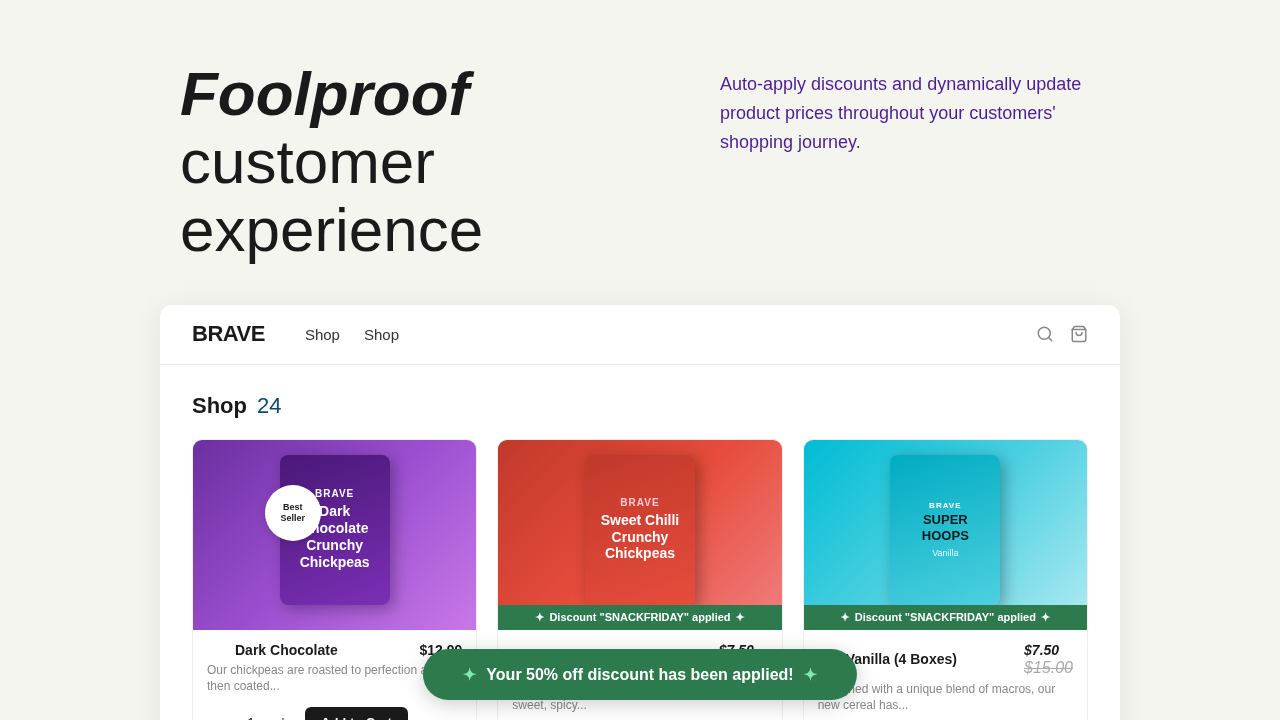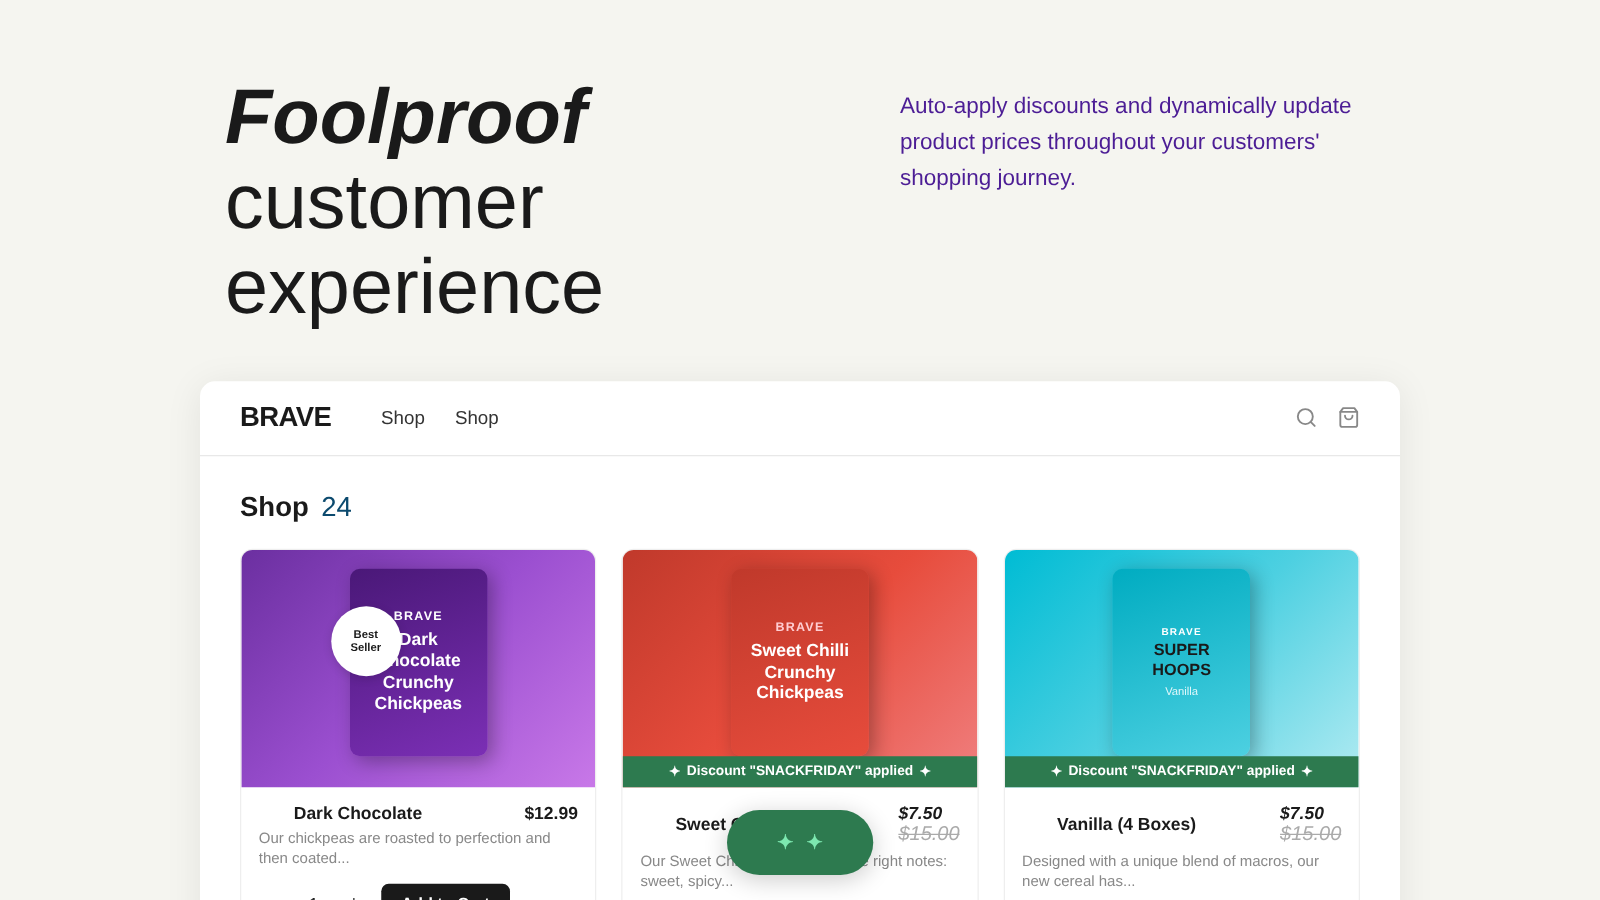--- a/index.html
+++ b/index.html
@@ -527,14 +527,15 @@
 
         </div>
       </div>
 
     </div>
   </div>
 </div>
 
 <div class="bottom-notification">
   <span class="diamond">✦</span>
+  <span>Your 50% off discount has been applied!</span>
   <span class="diamond">✦</span>
 </div>
 
 </body></html>

